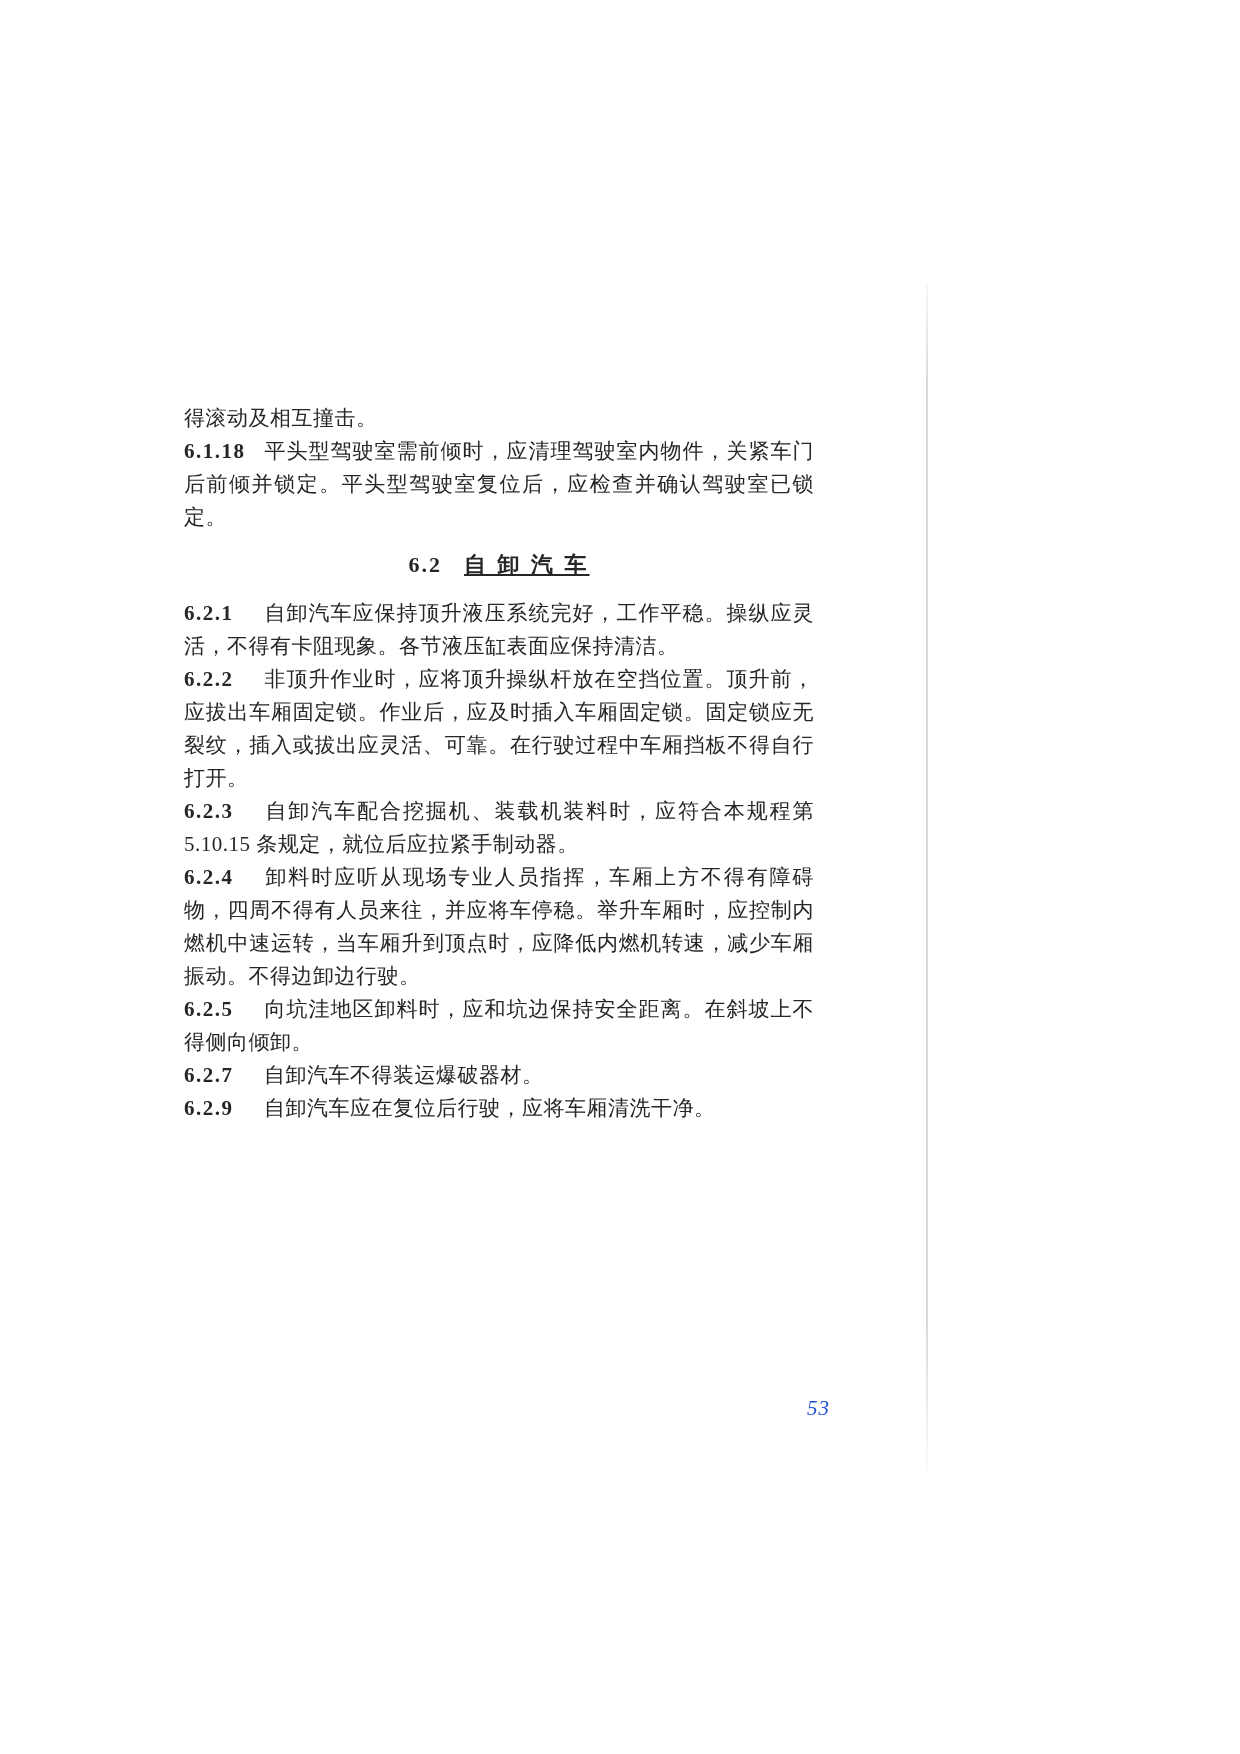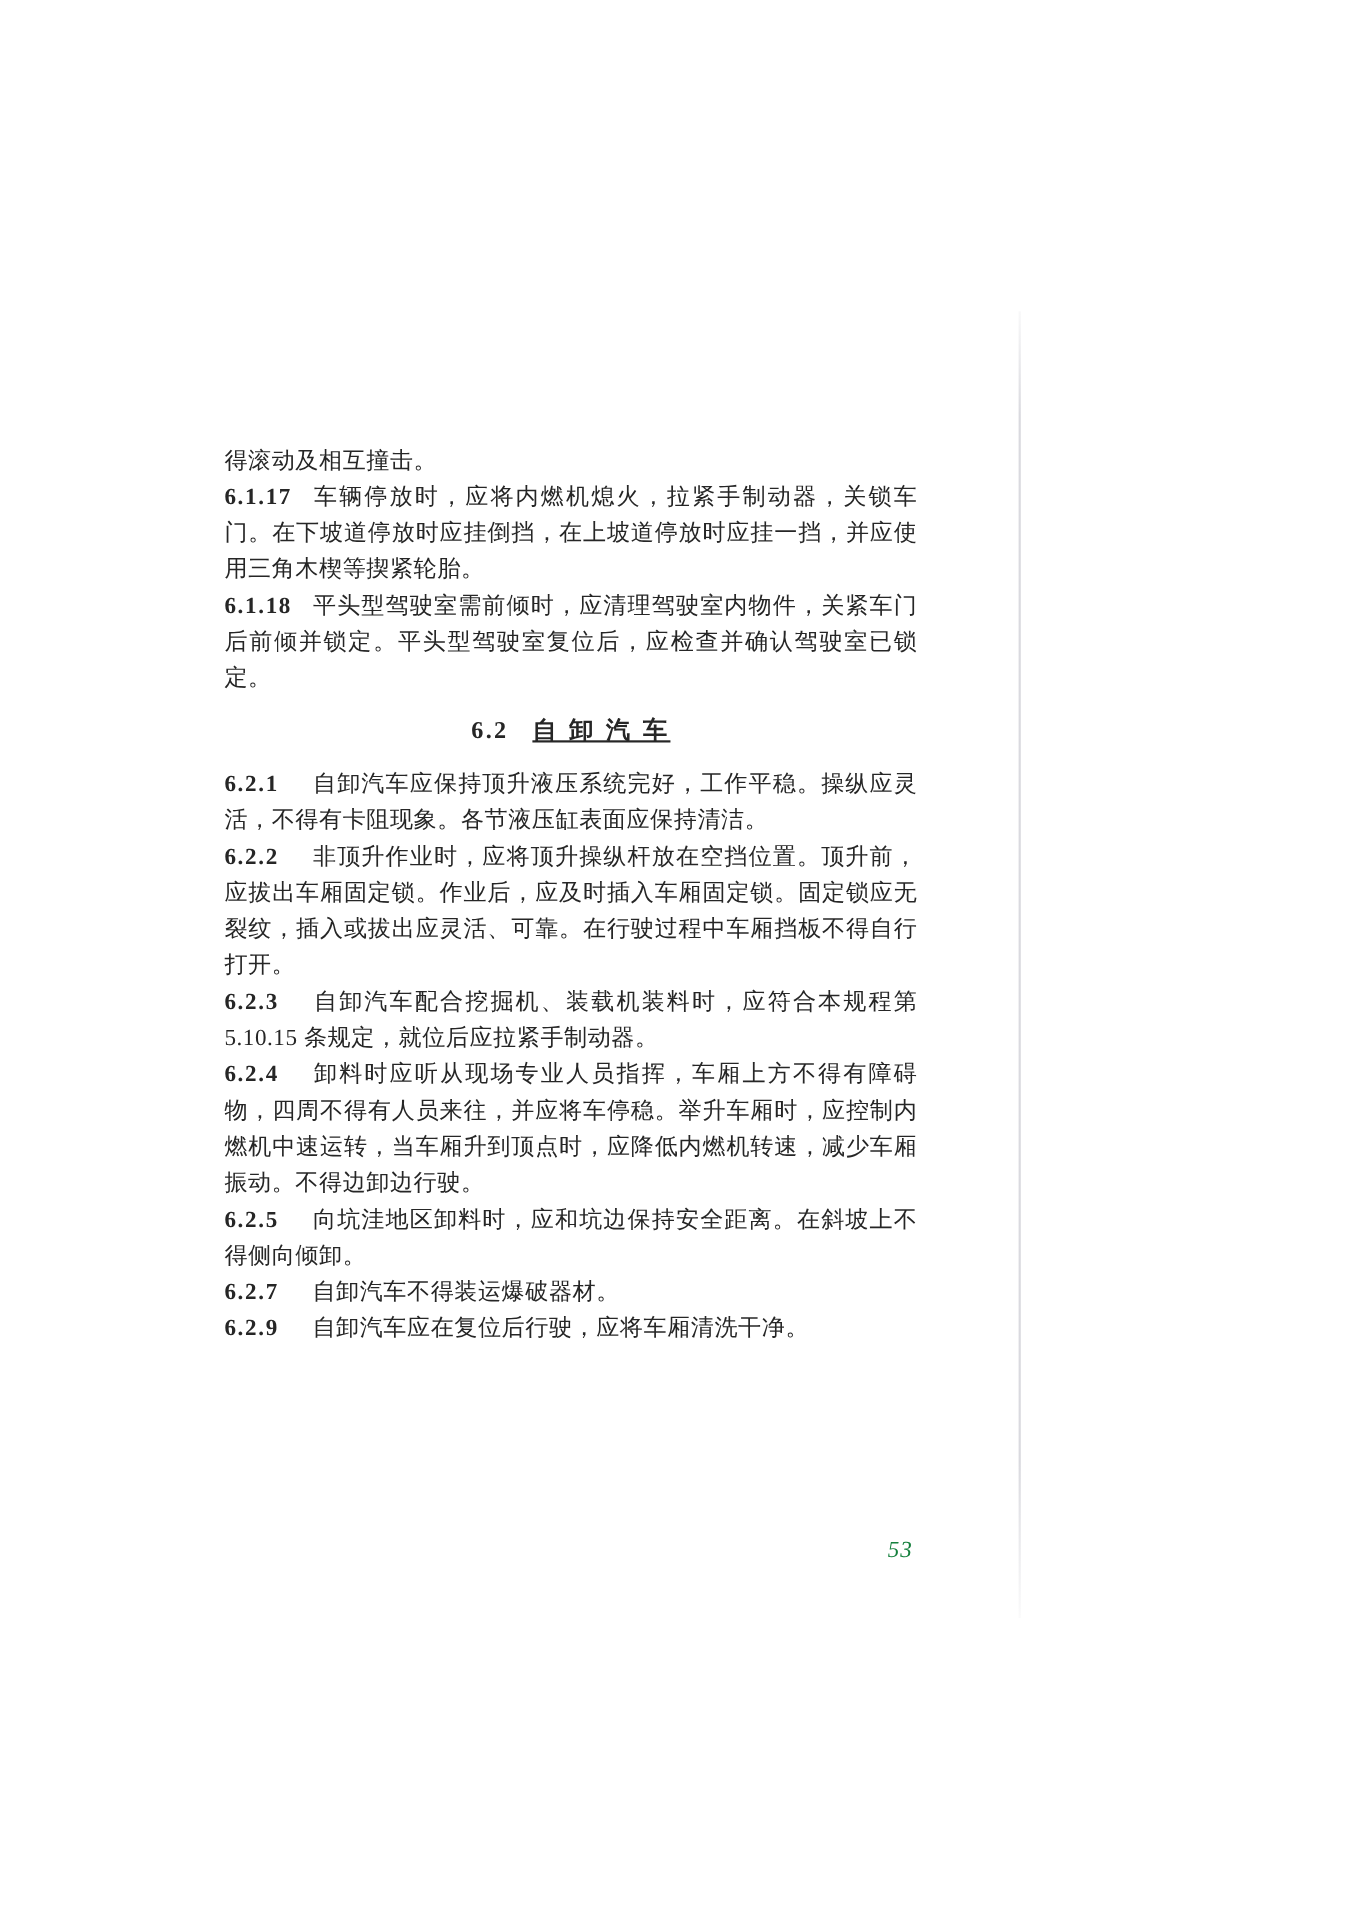--- a/index.html
+++ b/index.html
@@ -26,21 +26,21 @@
     background: linear-gradient(
       to bottom,
       rgba(210,210,216,0.15),
       rgba(205,205,212,0.75) 8%,
       rgba(205,205,212,0.75) 88%,
       rgba(210,210,216,0.1)
     );
   }
   .text-block {
     position: absolute;
-    left: 204px;
+    left: 184px;
     top: 402px;
     width: 630px;
   }
   p.clause {
     margin: 0;
     font-size: 21px;
     line-height: 33px;
     text-align: justify;
     letter-spacing: 0.5px;
   }
@@ -67,36 +67,35 @@
     text-decoration: underline;
   }
   .page-number {
     position: absolute;
     left: 200px;
     top: 1396px;
     width: 630px;
     text-align: right;
     font-style: italic;
     font-size: 21px;
-    color: #15803d;
+    color: #1d4ed8;
     letter-spacing: 1px;
   }
 </style>
 </head>
 <body>
 
 <div class="page">
 
   <div class="scan-line"></div>
 
   <main class="text-block">
 
     <div id="clauses-before">
         <p class="clause"><span class="clause-text">得滚动及相互撞击。</span></p>
-        <p class="clause"><span class="clause-num">6.1.17</span><span class="clause-text">车辆停放时，应将内燃机熄火，拉紧手制动器，关锁车门。在下坡道停放时应挂倒挡，在上坡道停放时应挂一挡，并应使用三角木楔等揳紧轮胎。</span></p>
         <p class="clause"><span class="clause-num">6.1.18</span><span class="clause-text">平头型驾驶室需前倾时，应清理驾驶室内物件，关紧车门后前倾并锁定。平头型驾驶室复位后，应检查并确认驾驶室已锁定。</span></p>
       </div>
 
     <h2 class="section-heading"><span class="sec-num">6.2</span><span class="sec-title">自 卸 汽 车</span></h2>
 
     <div id="clauses-after">
         <p class="clause"><span class="clause-num">6.2.1</span><span class="clause-text">自卸汽车应保持顶升液压系统完好，工作平稳。操纵应灵活，不得有卡阻现象。各节液压缸表面应保持清洁。</span></p>
         <p class="clause"><span class="clause-num">6.2.2</span><span class="clause-text">非顶升作业时，应将顶升操纵杆放在空挡位置。顶升前，应拔出车厢固定锁。作业后，应及时插入车厢固定锁。固定锁应无裂纹，插入或拔出应灵活、可靠。在行驶过程中车厢挡板不得自行打开。</span></p>
         <p class="clause"><span class="clause-num">6.2.3</span><span class="clause-text">自卸汽车配合挖掘机、装载机装料时，应符合本规程第 5.10.15 条规定，就位后应拉紧手制动器。</span></p>
         <p class="clause"><span class="clause-num">6.2.4</span><span class="clause-text">卸料时应听从现场专业人员指挥，车厢上方不得有障碍物，四周不得有人员来往，并应将车停稳。举升车厢时，应控制内燃机中速运转，当车厢升到顶点时，应降低内燃机转速，减少车厢振动。不得边卸边行驶。</span></p>

